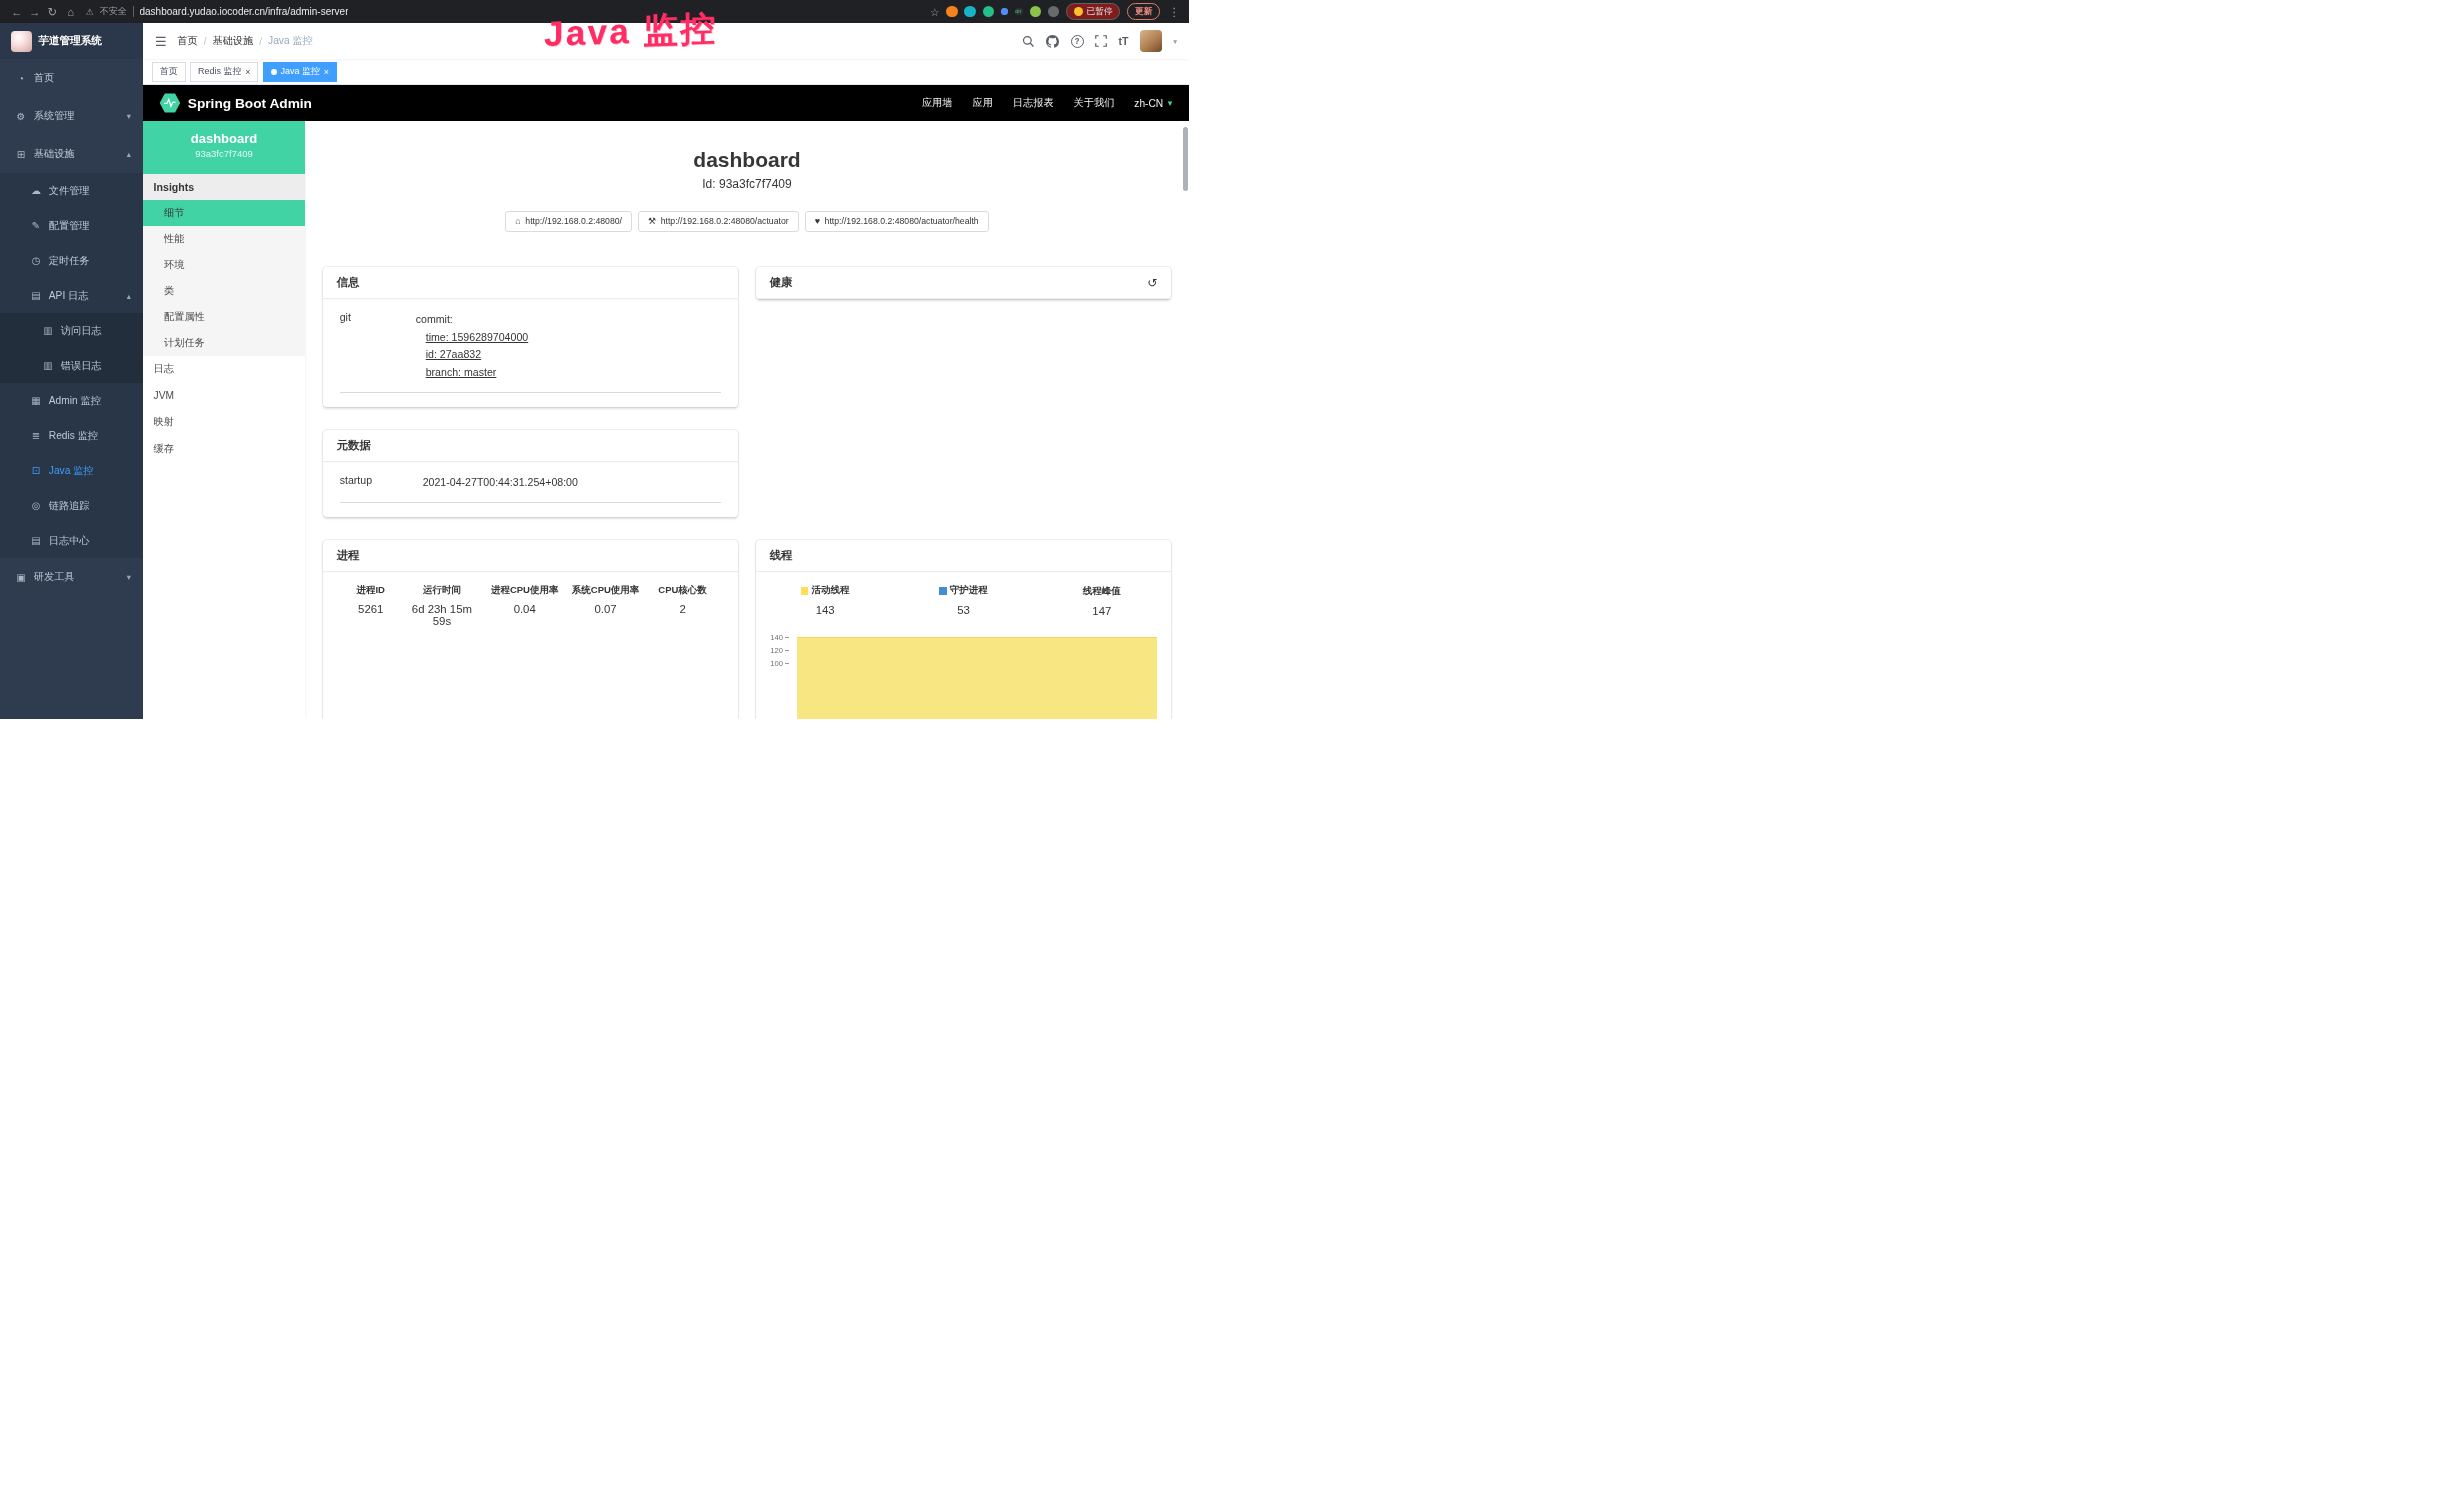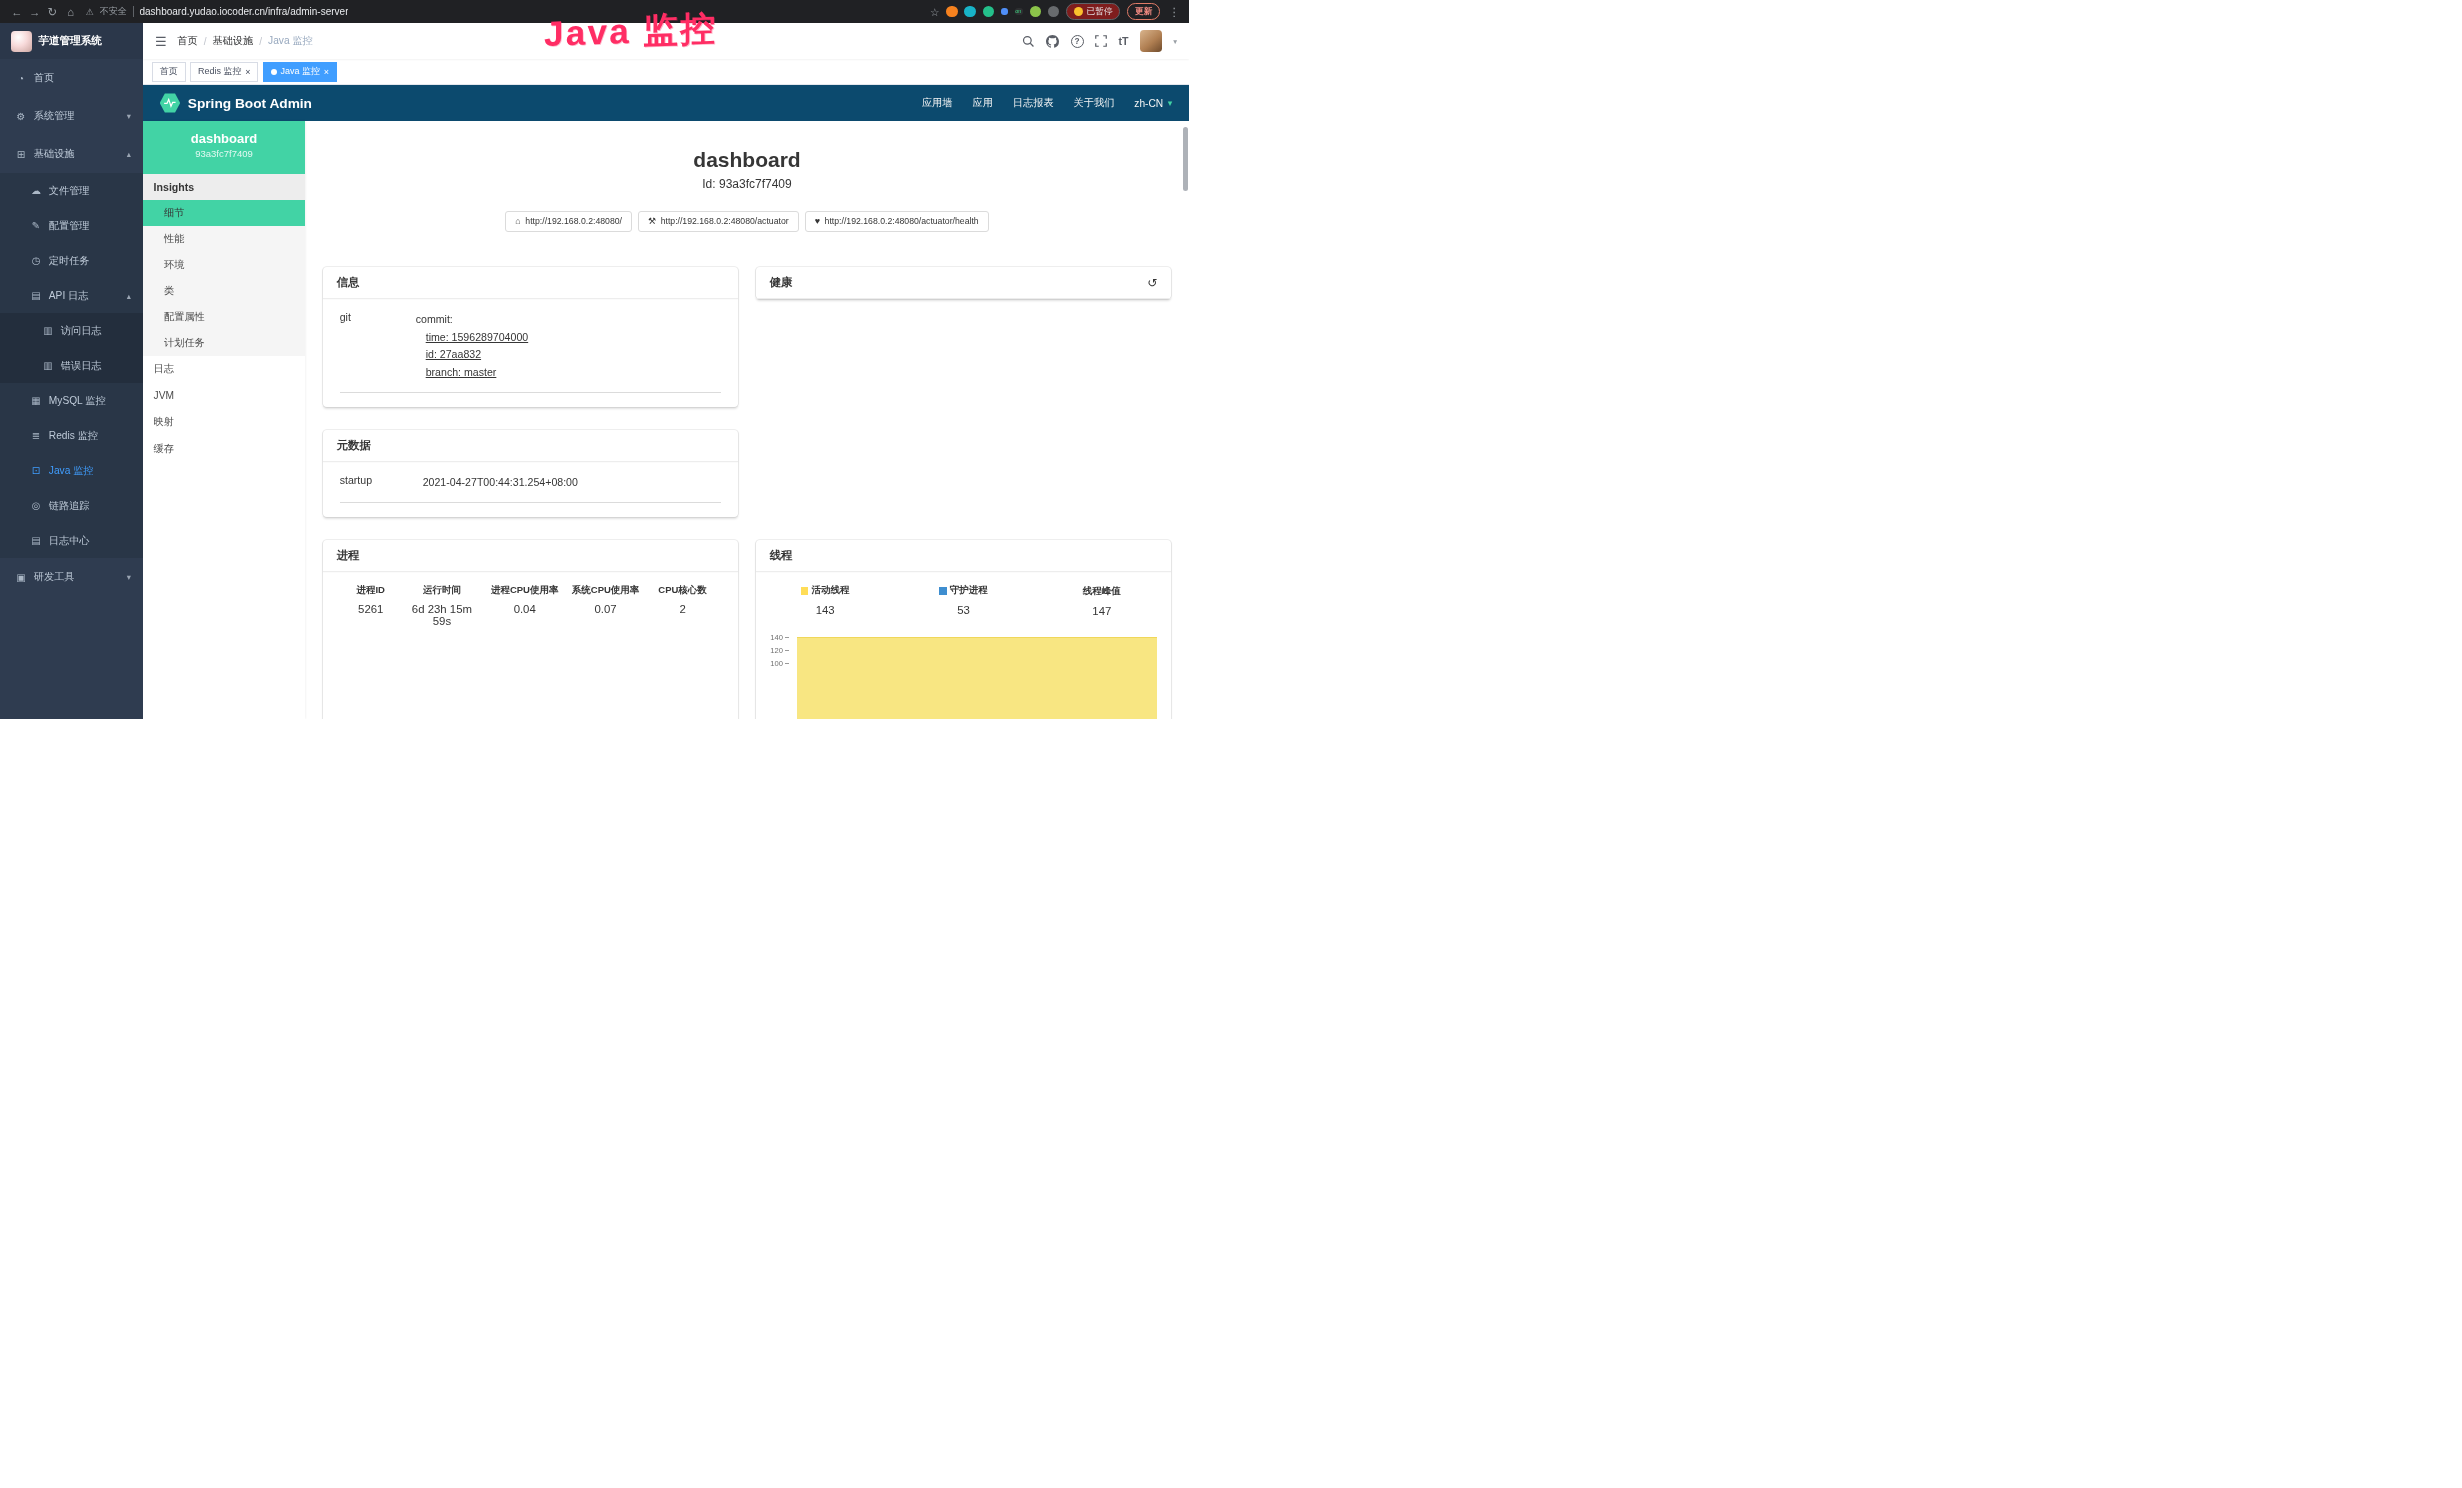--- a/index.html
+++ b/index.html
@@ -57,21 +57,21 @@
   .av-caret { font-size:7.6px; color:#9aa0a6; cursor:pointer; }
 
   
   .tags-bar { height:26px; background:#fff; border-bottom:0.8px solid #e4e7ed; display:flex; align-items:center; padding:0 9px; gap:4.6px; box-shadow:0 0.8px 2.3px rgba(0,0,0,.04); }
   .tag { display:inline-flex; align-items:center; gap:3.8px; height:20px; padding:0 6.8px; border:0.8px solid #d8dce5; background:#fff; color:#495060; font-size:9px; cursor:pointer; }
   .tag .tag-close { font-size:9px; color:inherit; }
   .tag.active { background:#409eff; border-color:#409eff; color:#fff; }
   .dot { width:6px; height:6px; border-radius:50%; background:#fff; }
 
   
-  .sba-header { height:36px; background:#0c4a6e; display:flex; align-items:center; padding:0 16.7px; color:#f5f5f5; }
+  .sba-header { height:36px; background:#000000; display:flex; align-items:center; padding:0 16.7px; color:#f5f5f5; }
   .sba-logo { width:20.5px; height:20.5px; background:#42d3a5; clip-path:polygon(25% 4%, 75% 4%, 100% 50%, 75% 96%, 25% 96%, 0% 50%); display:flex; align-items:center; justify-content:center; margin-right:7.6px; }
   .sba-title { font-size:13.7px; font-weight:bold; color:#fff; }
   .sba-nav { margin-left:auto; display:flex; align-items:center; gap:20px; font-size:10.2px; }
   .sba-nav a { color:#f5f5f5; cursor:pointer; text-decoration:none; }
   .locale { display:flex; align-items:center; gap:4.6px; }
   .lc-caret { color:#42d3a5; font-size:9px; }
 
   
   .sba-body { flex:1; display:flex; min-height:0; }
   .sba-sidebar { width:162px; flex:0 0 auto; background:#fff; box-shadow:0.8px 0 2.3px rgba(0,0,0,.07); z-index:2; }
@@ -214,21 +214,21 @@
     <div class="menu-item l3">
       <span class="mi-ic">▥</span>
       <span>访问日志</span>
     </div>
     <div class="menu-item l3">
       <span class="mi-ic">▥</span>
       <span>错误日志</span>
     </div>
     <div class="menu-item l2">
       <span class="mi-ic">▦</span>
-      <span>MySQL 监控</span>
+      <span>Admin 监控</span>
     </div>
     <div class="menu-item l2">
       <span class="mi-ic">≣</span>
       <span>Redis 监控</span>
     </div>
     <div class="menu-item l2 active">
       <span class="mi-ic">⊡</span>
       <span>Java 监控</span>
     </div>
     <div class="menu-item l2">

